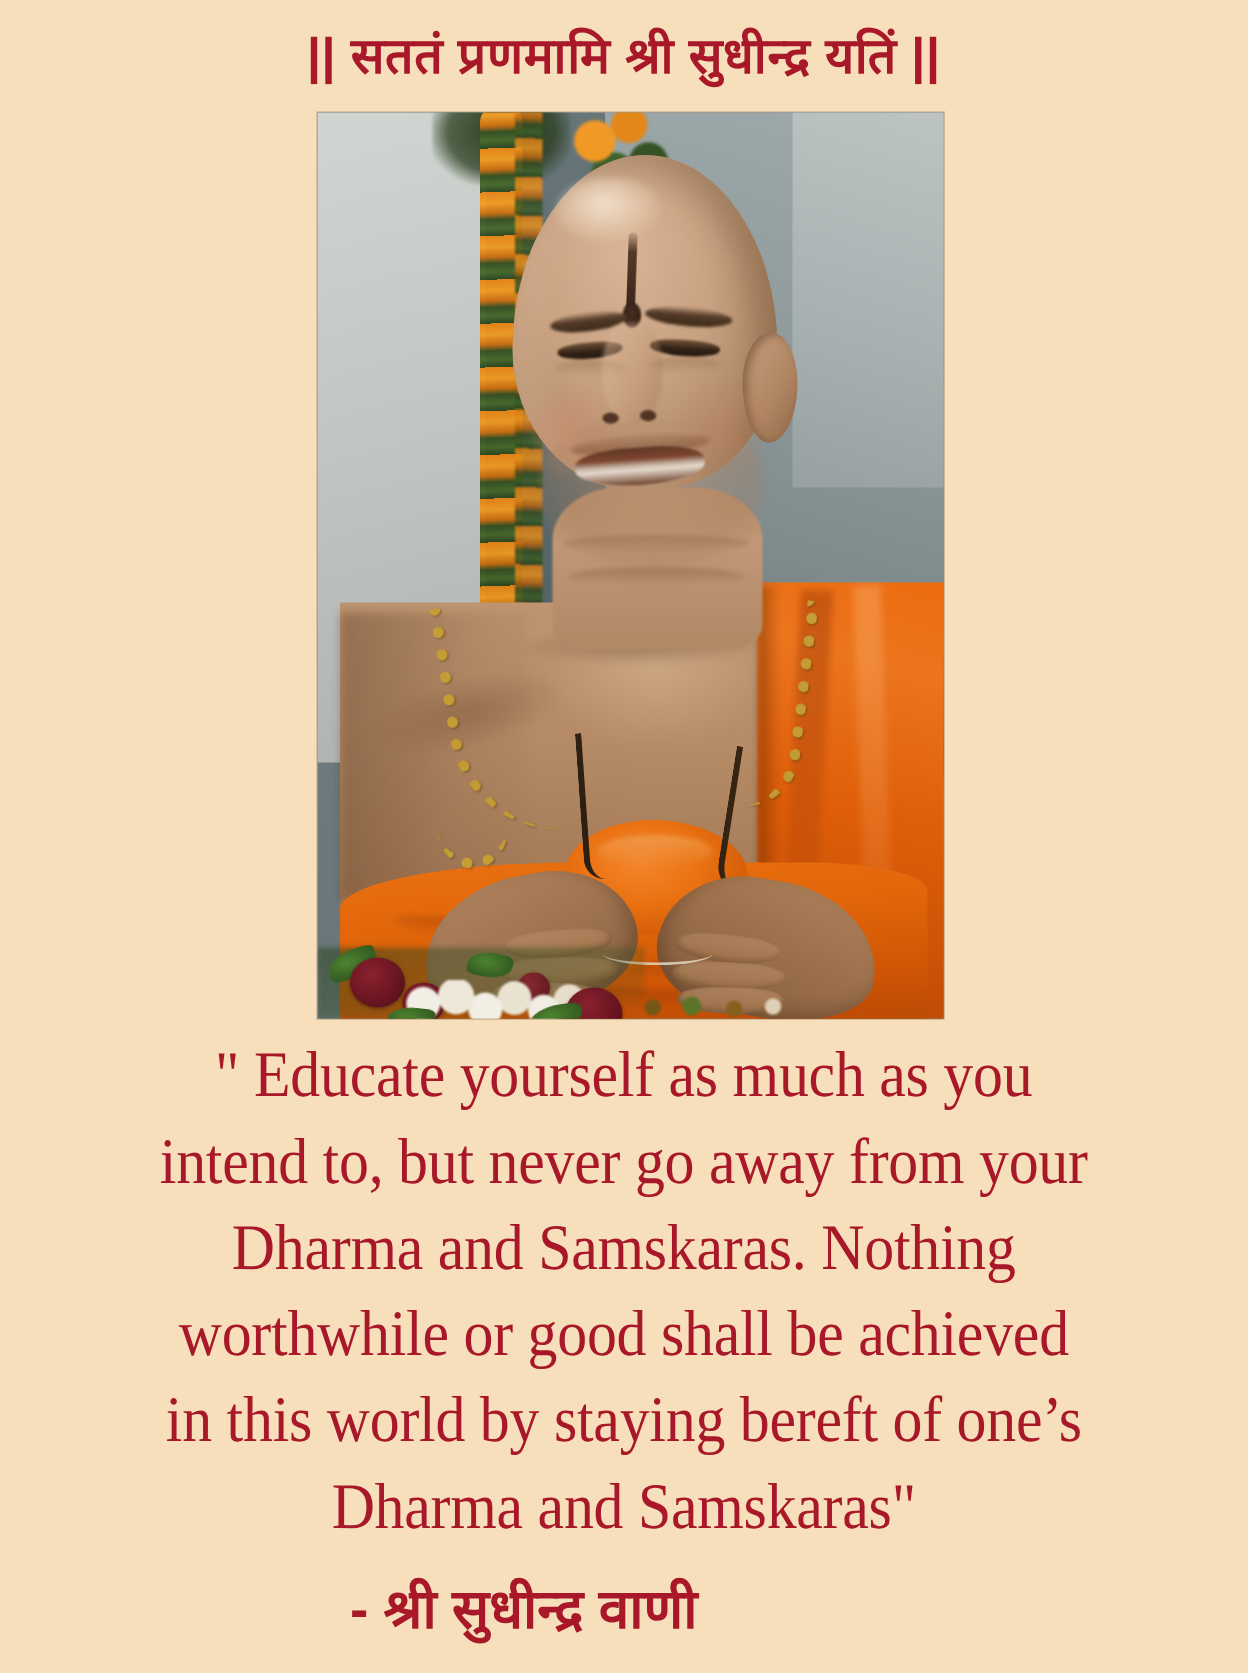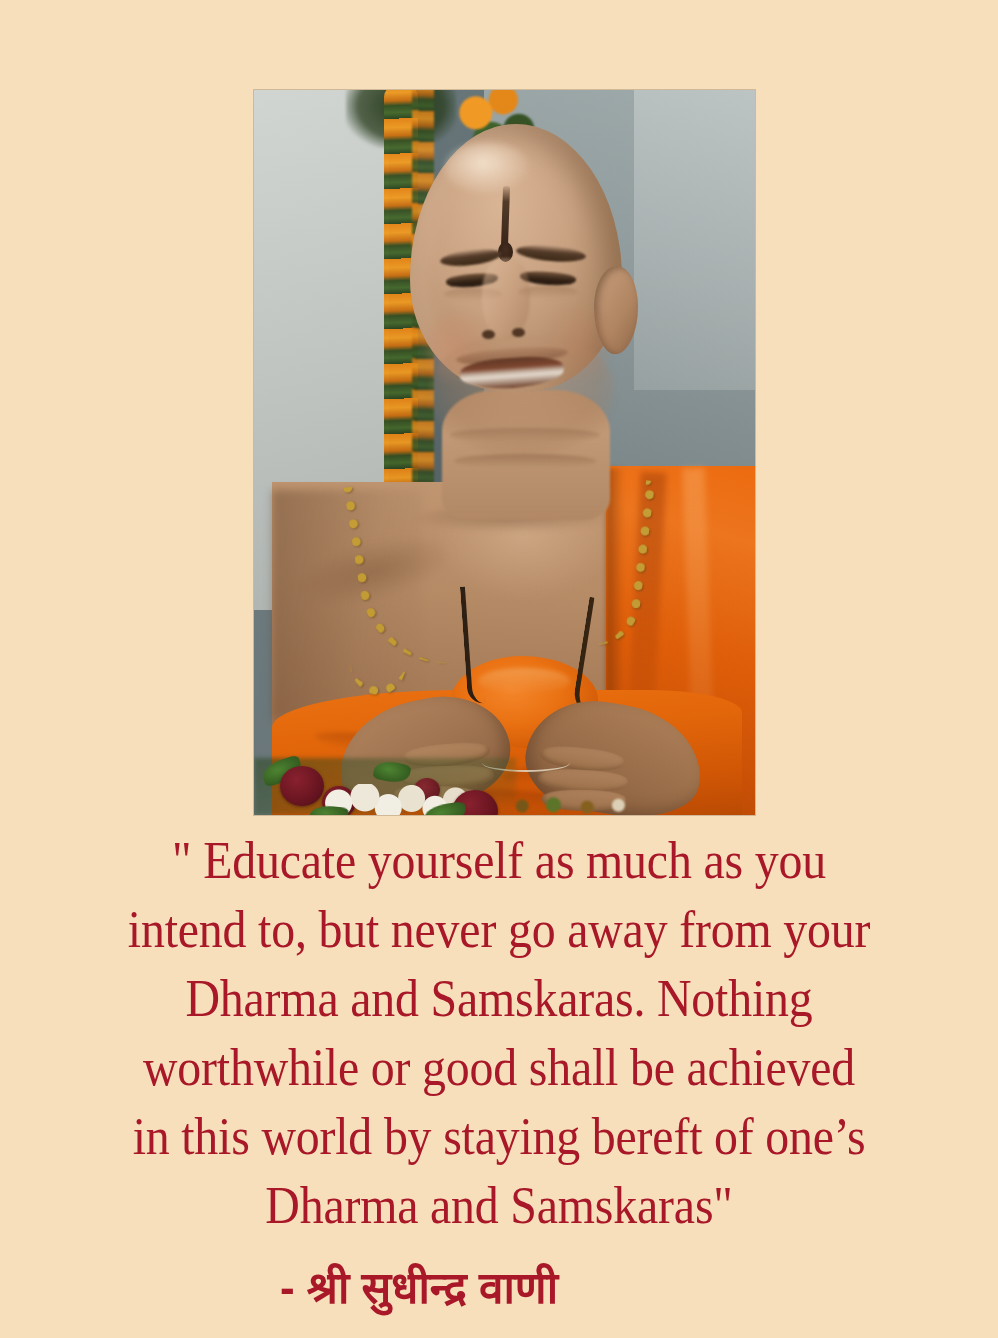--- a/index.html
+++ b/index.html
@@ -462,20 +462,21 @@
     line-height: 60px;
     font-weight: 700;
     white-space: nowrap;
   }
 </style>
 </head>
 <body>
 
 <div id="poster">
 
+  <div id="header-line">|| सततं प्रणमामि श्री सुधीन्द्र यतिं ||</div>
 
   <div id="photo-frame">
 
     <div class="ph" id="wall-left"></div>
     <div class="ph" id="wall-mid"></div>
     <div class="ph" id="wall-right"></div>
     <div class="ph" id="wall-right-panel"></div>
     <div class="ph" id="wall-shadow-band"></div>
 
     <div class="ph" id="garland-dark-top"></div>

